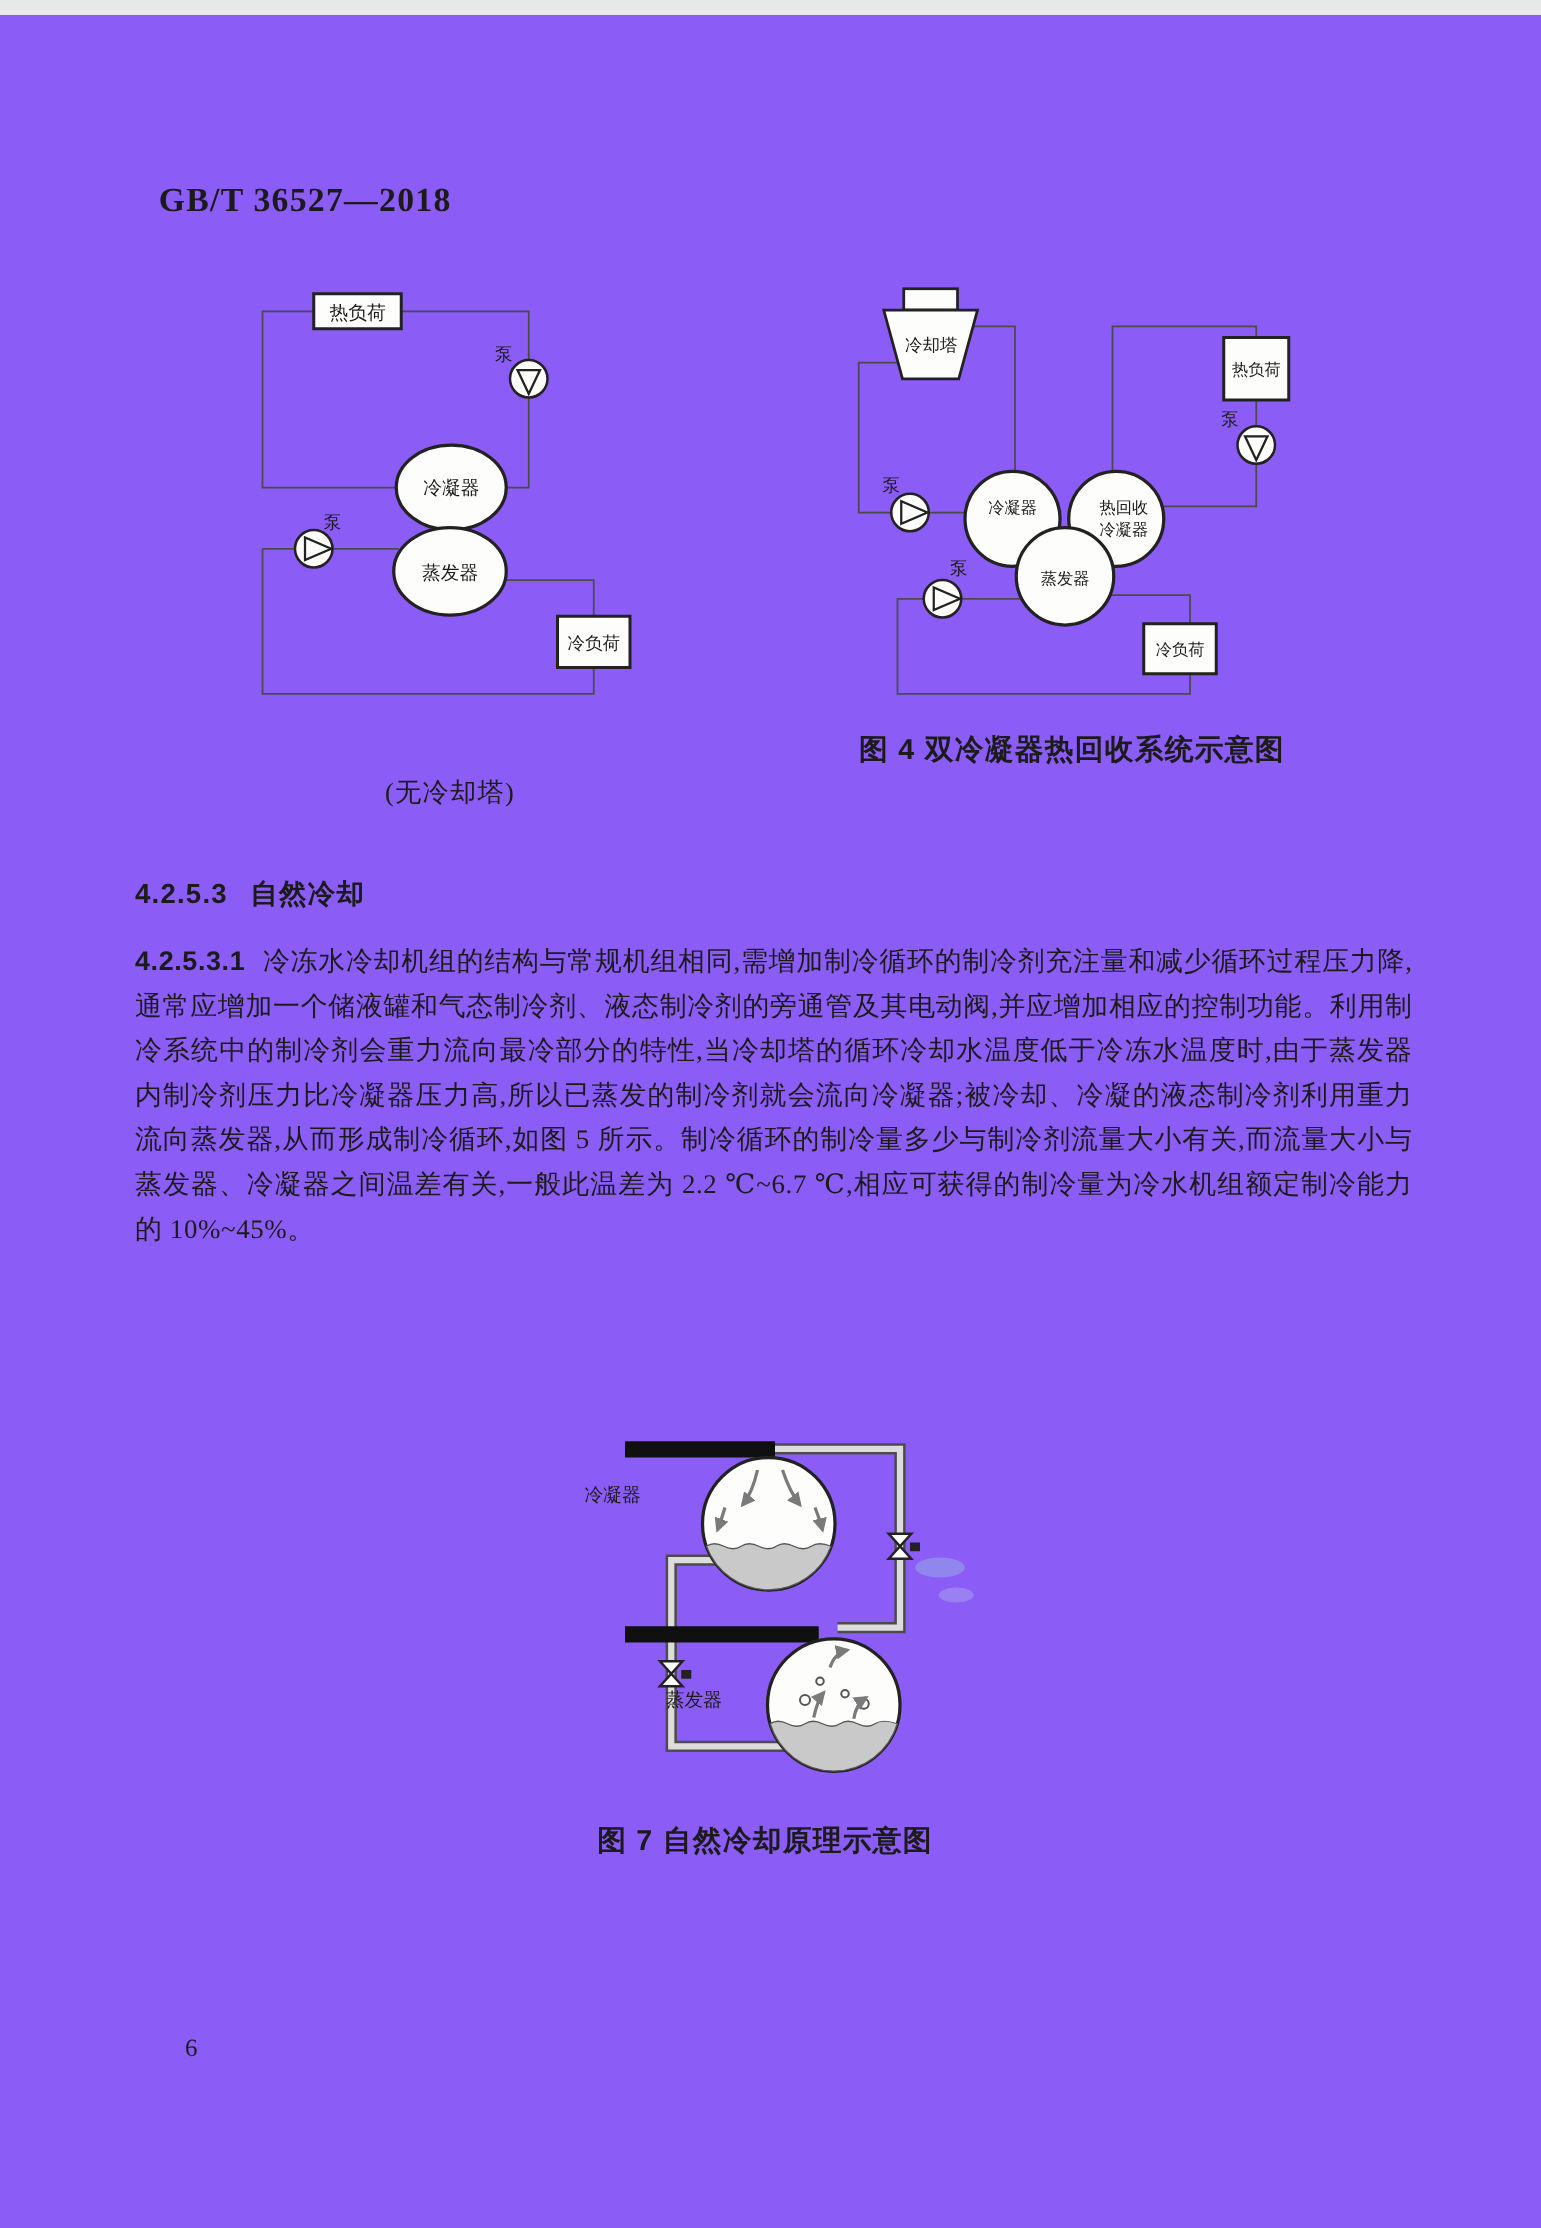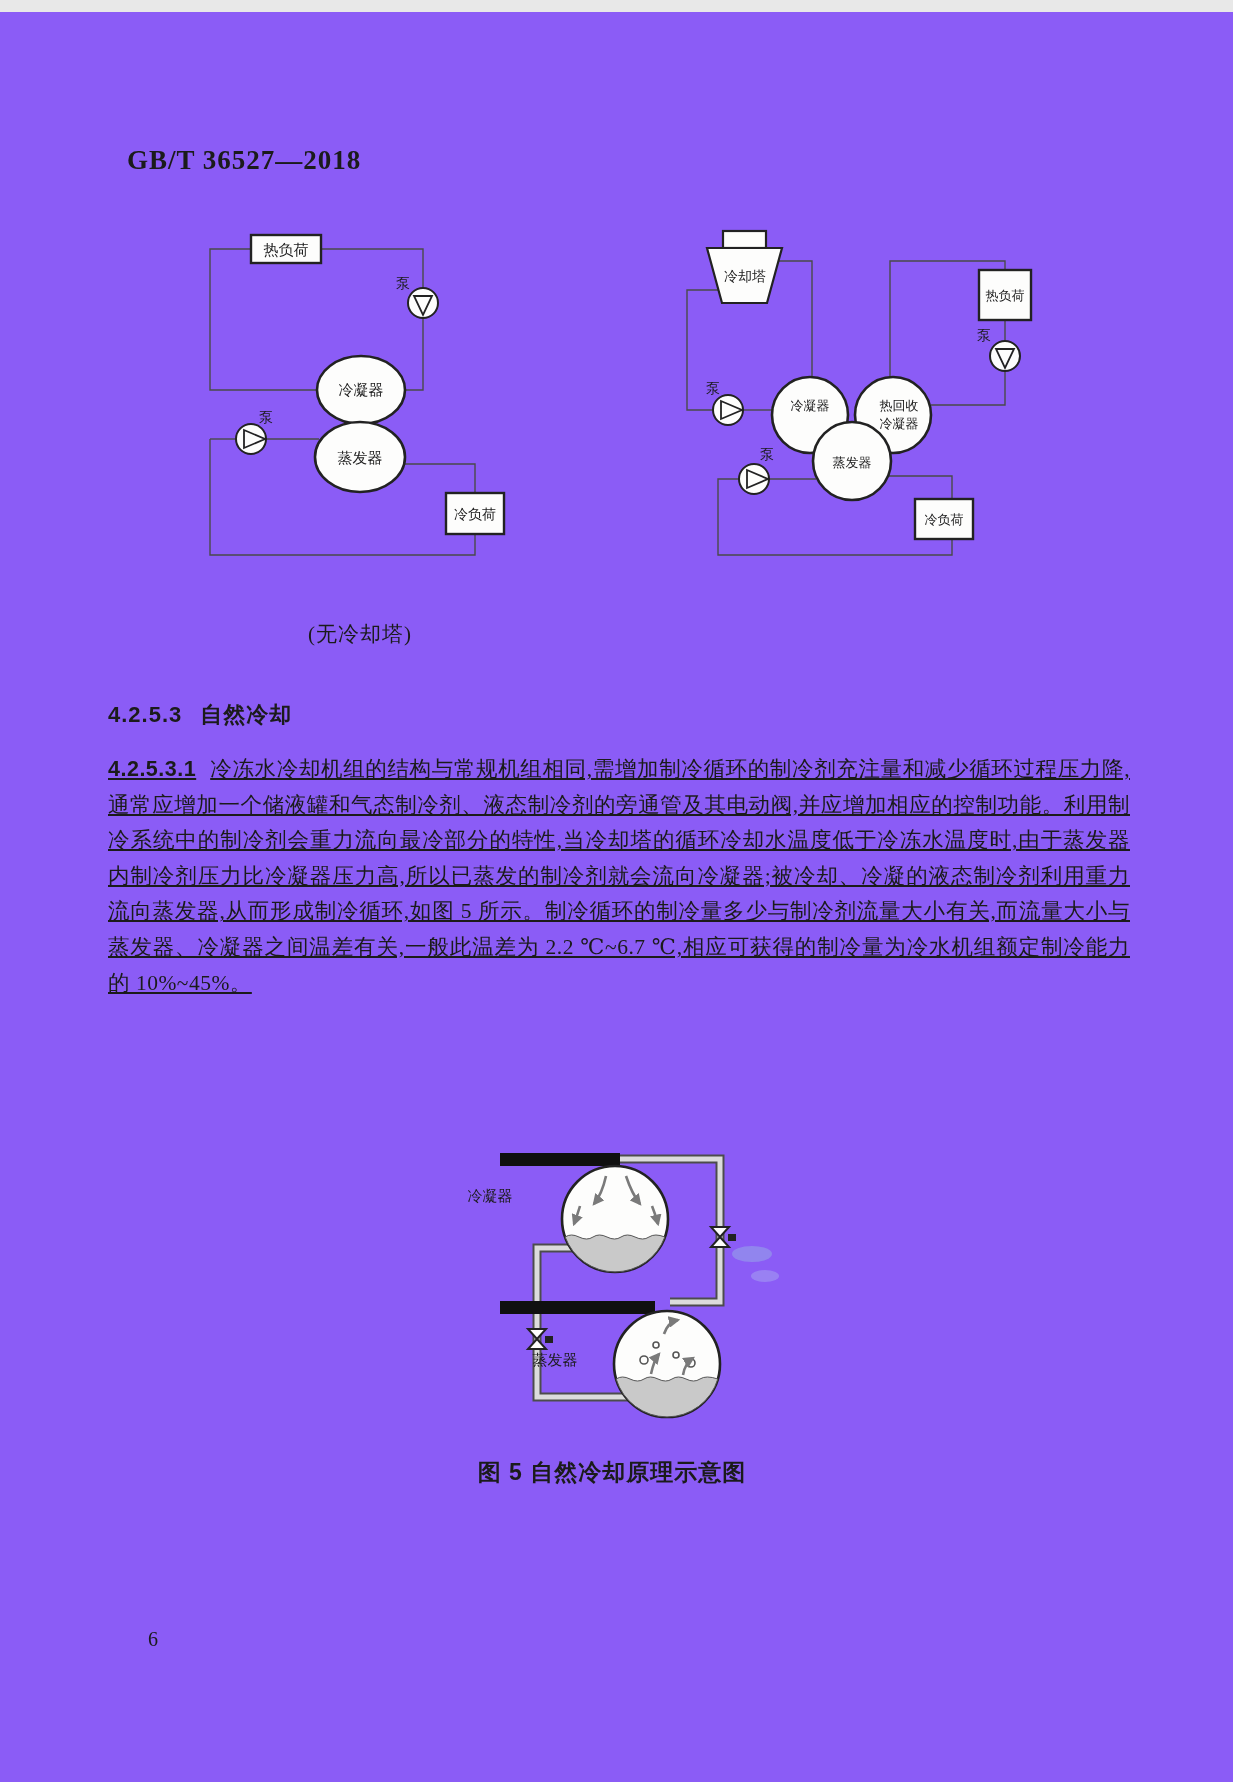--- a/index.html
+++ b/index.html
@@ -40,21 +40,21 @@
     position:absolute; left:108px; top:688px;
     font-family:"Liberation Sans","DejaVu Sans",sans-serif;
     font-weight:bold; font-size:22px; letter-spacing:1px;text-align:center;
   }
   .section-heading .h-title { margin-left:18px; }
   .text-block {
     position:absolute; left:108px; top:740px; width:1022px;
   }
   .body-par {
     margin:0; font-size:21.5px; line-height:35.6px;
-    text-align:justify; letter-spacing:0.5px;text-decoration:underline;
+    text-align:justify; letter-spacing:0.5px;
   }
   .body-par + .body-par { margin-top:6px; }
   .par-num {
     font-family:"Liberation Sans","DejaVu Sans",sans-serif;
     font-weight:bold; margin-right:14px;
   }
   .page-number {
     position:absolute; left:148px; top:1616px;
     font-size:20px;
   }
@@ -150,20 +150,21 @@
     <g>
       <circle cx="154" cy="281" r="15" fill="#fdfdfc" stroke="#222" stroke-width="2"></circle>
       <polygon points="147,272 147,290 168,281" fill="none" stroke="#222" stroke-width="1.8"></polygon>
     </g>
 
     <rect x="315" y="301" width="58" height="40" fill="#fdfdfc" stroke="#222" stroke-width="2.4"></rect>
     <text x="344" y="326" font-size="13" text-anchor="middle">冷负荷</text>
   </svg>
 
   <div class="fig-subcaption cap3-2">(无冷却塔)</div>
+  <div class="fig-caption cap4-1">图 4  双冷凝器热回收系统示意图</div>
 
   <div class="section-heading">
     <span class="h-num">4.2.5.3</span><span class="h-title">自然冷却</span>
   </div>
 
   <div class="text-block">
     <p class="body-par"><span class="par-num">4.2.5.3.1</span><span class="par-text">冷冻水冷却机组的结构与常规机组相同,需增加制冷循环的制冷剂充注量和减少循环过程压力降,通常应增加一个储液罐和气态制冷剂、液态制冷剂的旁通管及其电动阀,并应增加相应的控制功能。利用制冷系统中的制冷剂会重力流向最冷部分的特性,当冷却塔的循环冷却水温度低于冷冻水温度时,由于蒸发器内制冷剂压力比冷凝器压力高,所以已蒸发的制冷剂就会流向冷凝器;被冷却、冷凝的液态制冷剂利用重力流向蒸发器,从而形成制冷循环,如图 5 所示。制冷循环的制冷量多少与制冷剂流量大小有关,而流量大小与蒸发器、冷凝器之间温差有关,一般此温差为 2.2 ℃~6.7 ℃,相应可获得的制冷量为冷水机组额定制冷能力的 10%~45%。</span></p>
   </div>
 
   <svg class="fig fig5" viewBox="0 0 400 300">
@@ -225,17 +226,17 @@
         <path d="M263,241 q2,-12 10,-17" marker-end="url(#ah)"></path>
         <path d="M244,200 q4,-12 14,-14" marker-end="url(#ah)"></path>
       </g>
     </g>
     <text x="135" y="231" font-size="15" text-anchor="middle">蒸发器</text>
 
     <ellipse cx="332" cy="120" rx="20" ry="8" fill="#9fd2e0" opacity="0.35"></ellipse>
     <ellipse cx="345" cy="142" rx="14" ry="6" fill="#bfe2ec" opacity="0.28"></ellipse>
   </svg>
 
-  <div class="fig-caption cap5">图 5  自然冷却原理示意图</div>
+  <div class="fig-caption cap5">图 7  自然冷却原理示意图</div>
 
   <div class="page-number">6</div>
 
 </div>
 
 </body></html>

